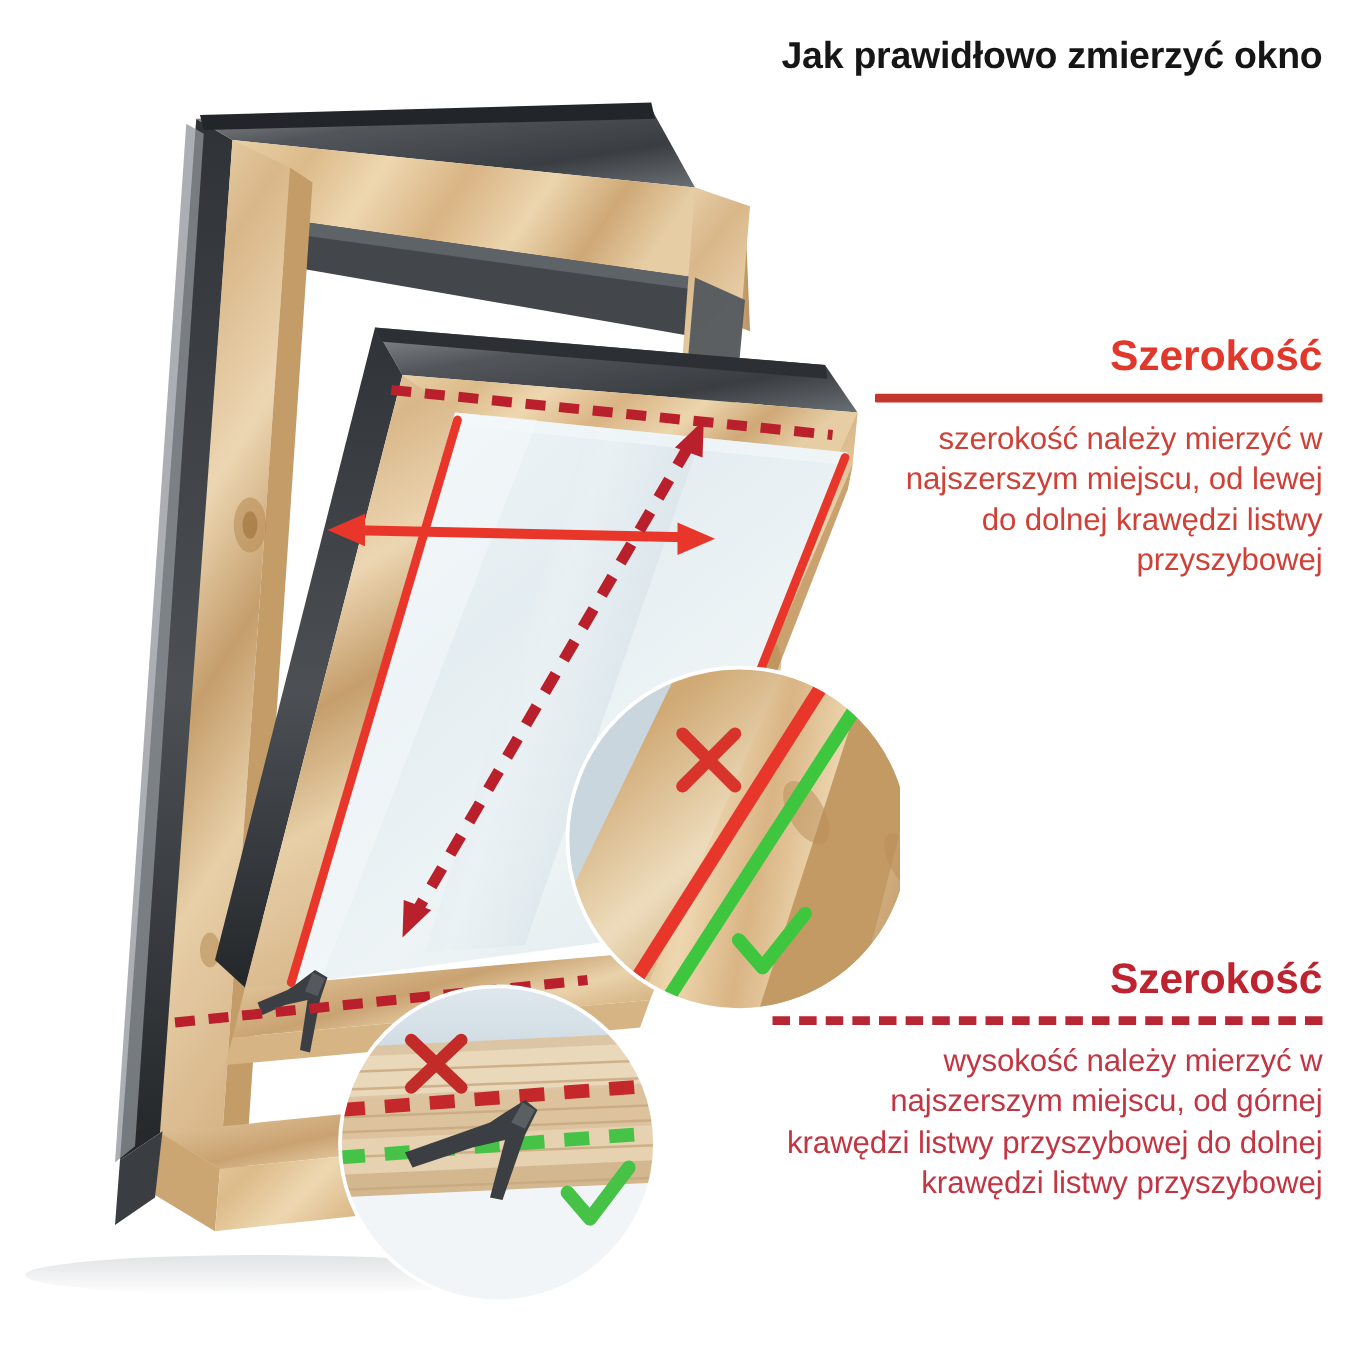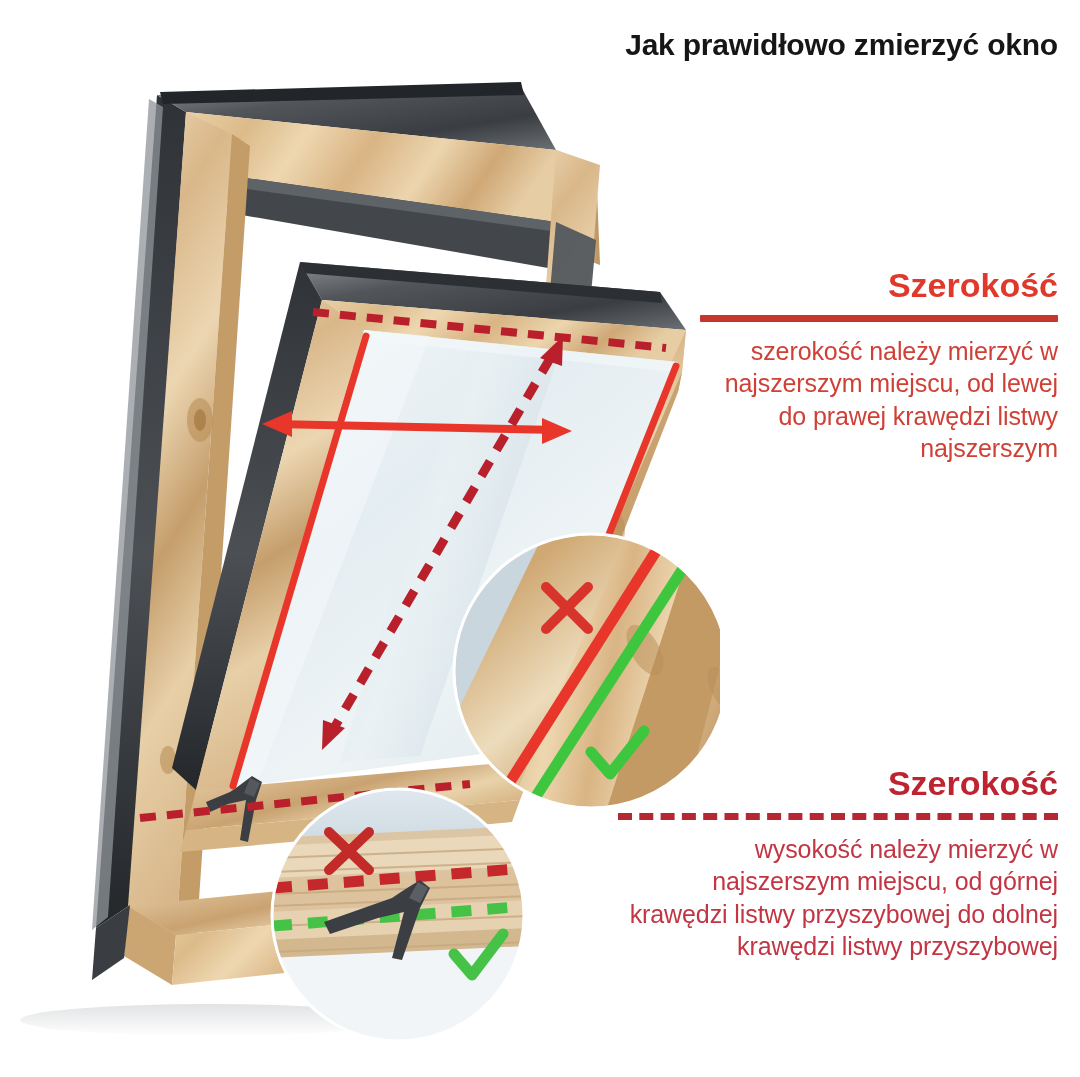--- a/index.html
+++ b/index.html
@@ -304,21 +304,21 @@
       </g>
       <circle cx="398" cy="915" r="126" fill="none" stroke="#ffffff" stroke-width="3"></circle>
     </g>
   </svg>
 
   <div class="page-title" style="color: rgb(22, 22, 22);">Jak prawidłowo zmierzyć okno</div>
 
   <div id="block-width" class="info-block">
     <div class="info-heading" style="color: rgb(224, 57, 44); text-align: right;">Szerokość</div>
     <div class="rule-solid" style="background: rgb(197, 54, 44);"></div>
-    <div class="info-body" style="color: rgb(207, 64, 54);">szerokość należy mierzyć w najszerszym miejscu, od lewej do prawej krawędzi listwy najszerszym</div>
+    <div class="info-body" style="color: rgb(207, 64, 54);">szerokość należy mierzyć w najszerszym miejscu, od lewej do dolnej krawędzi listwy przyszybowej</div>
   </div>
 
   <div id="block-height" class="info-block">
     <div class="info-heading" style="color: rgb(189, 36, 48);">Szerokość</div>
     <div class="rule-dashed" style="border-top-color: rgb(183, 38, 51);"></div>
     <div class="info-body" style="color: rgb(194, 53, 67); text-align: right;">wysokość należy mierzyć w najszerszym miejscu, od górnej krawędzi listwy przyszybowej do dolnej krawędzi listwy przyszybowej</div>
   </div>
 
 </div>
 

